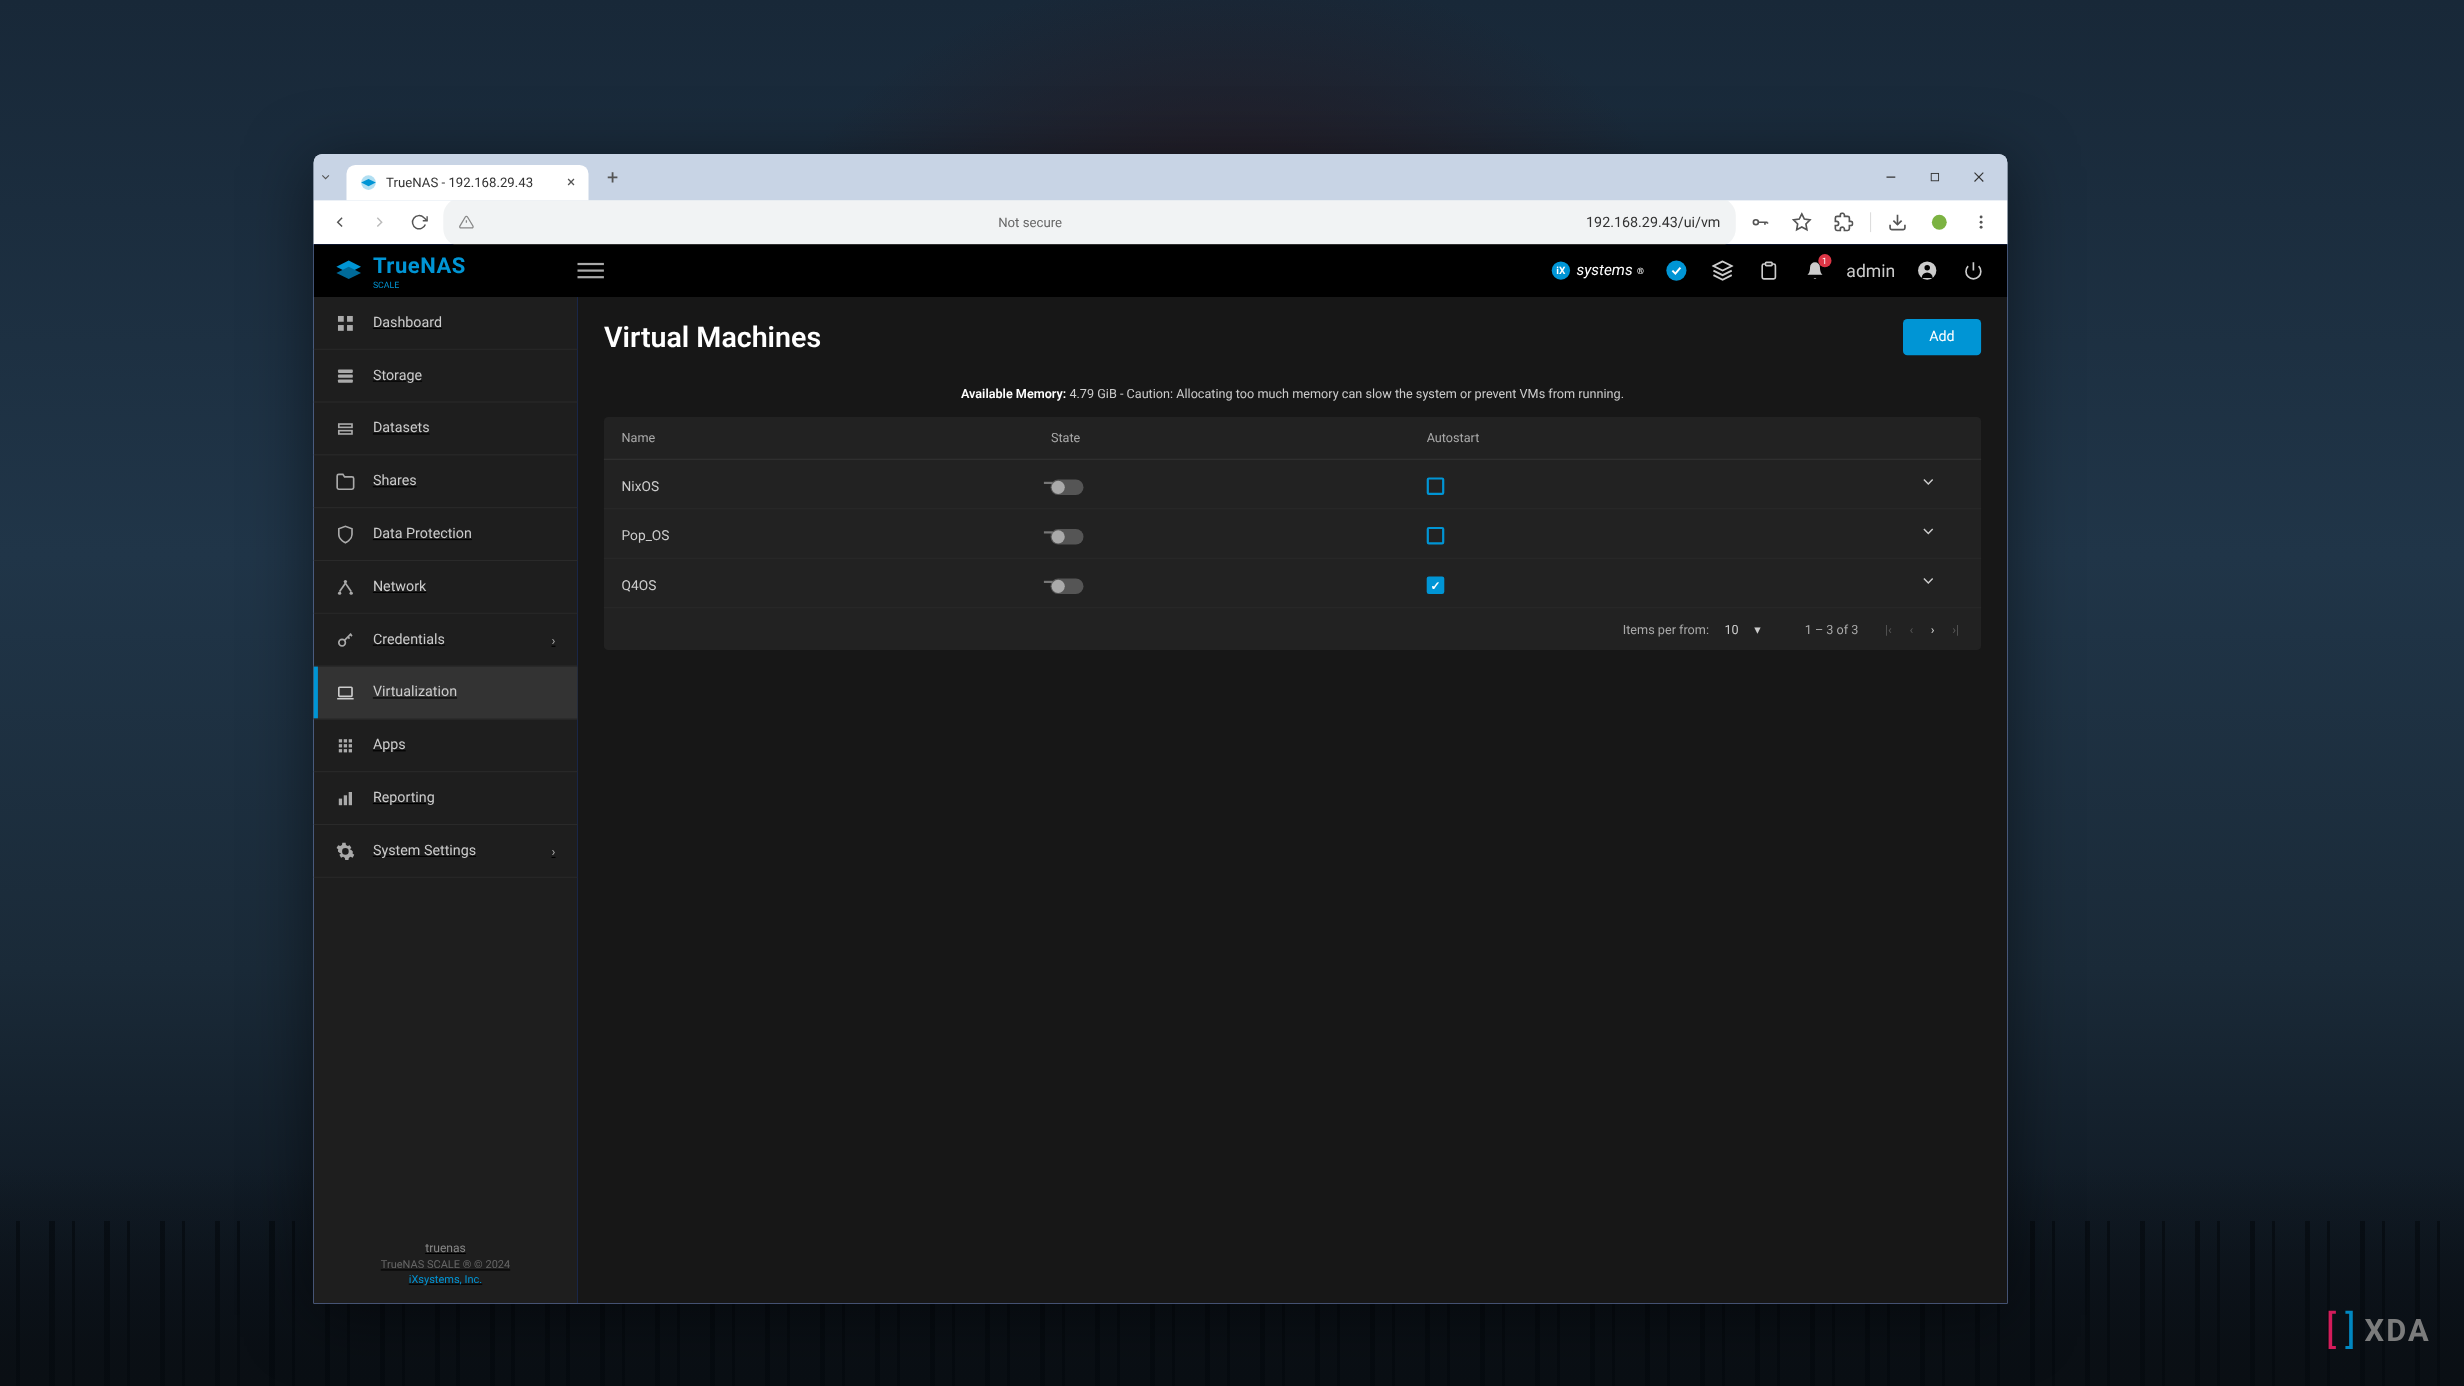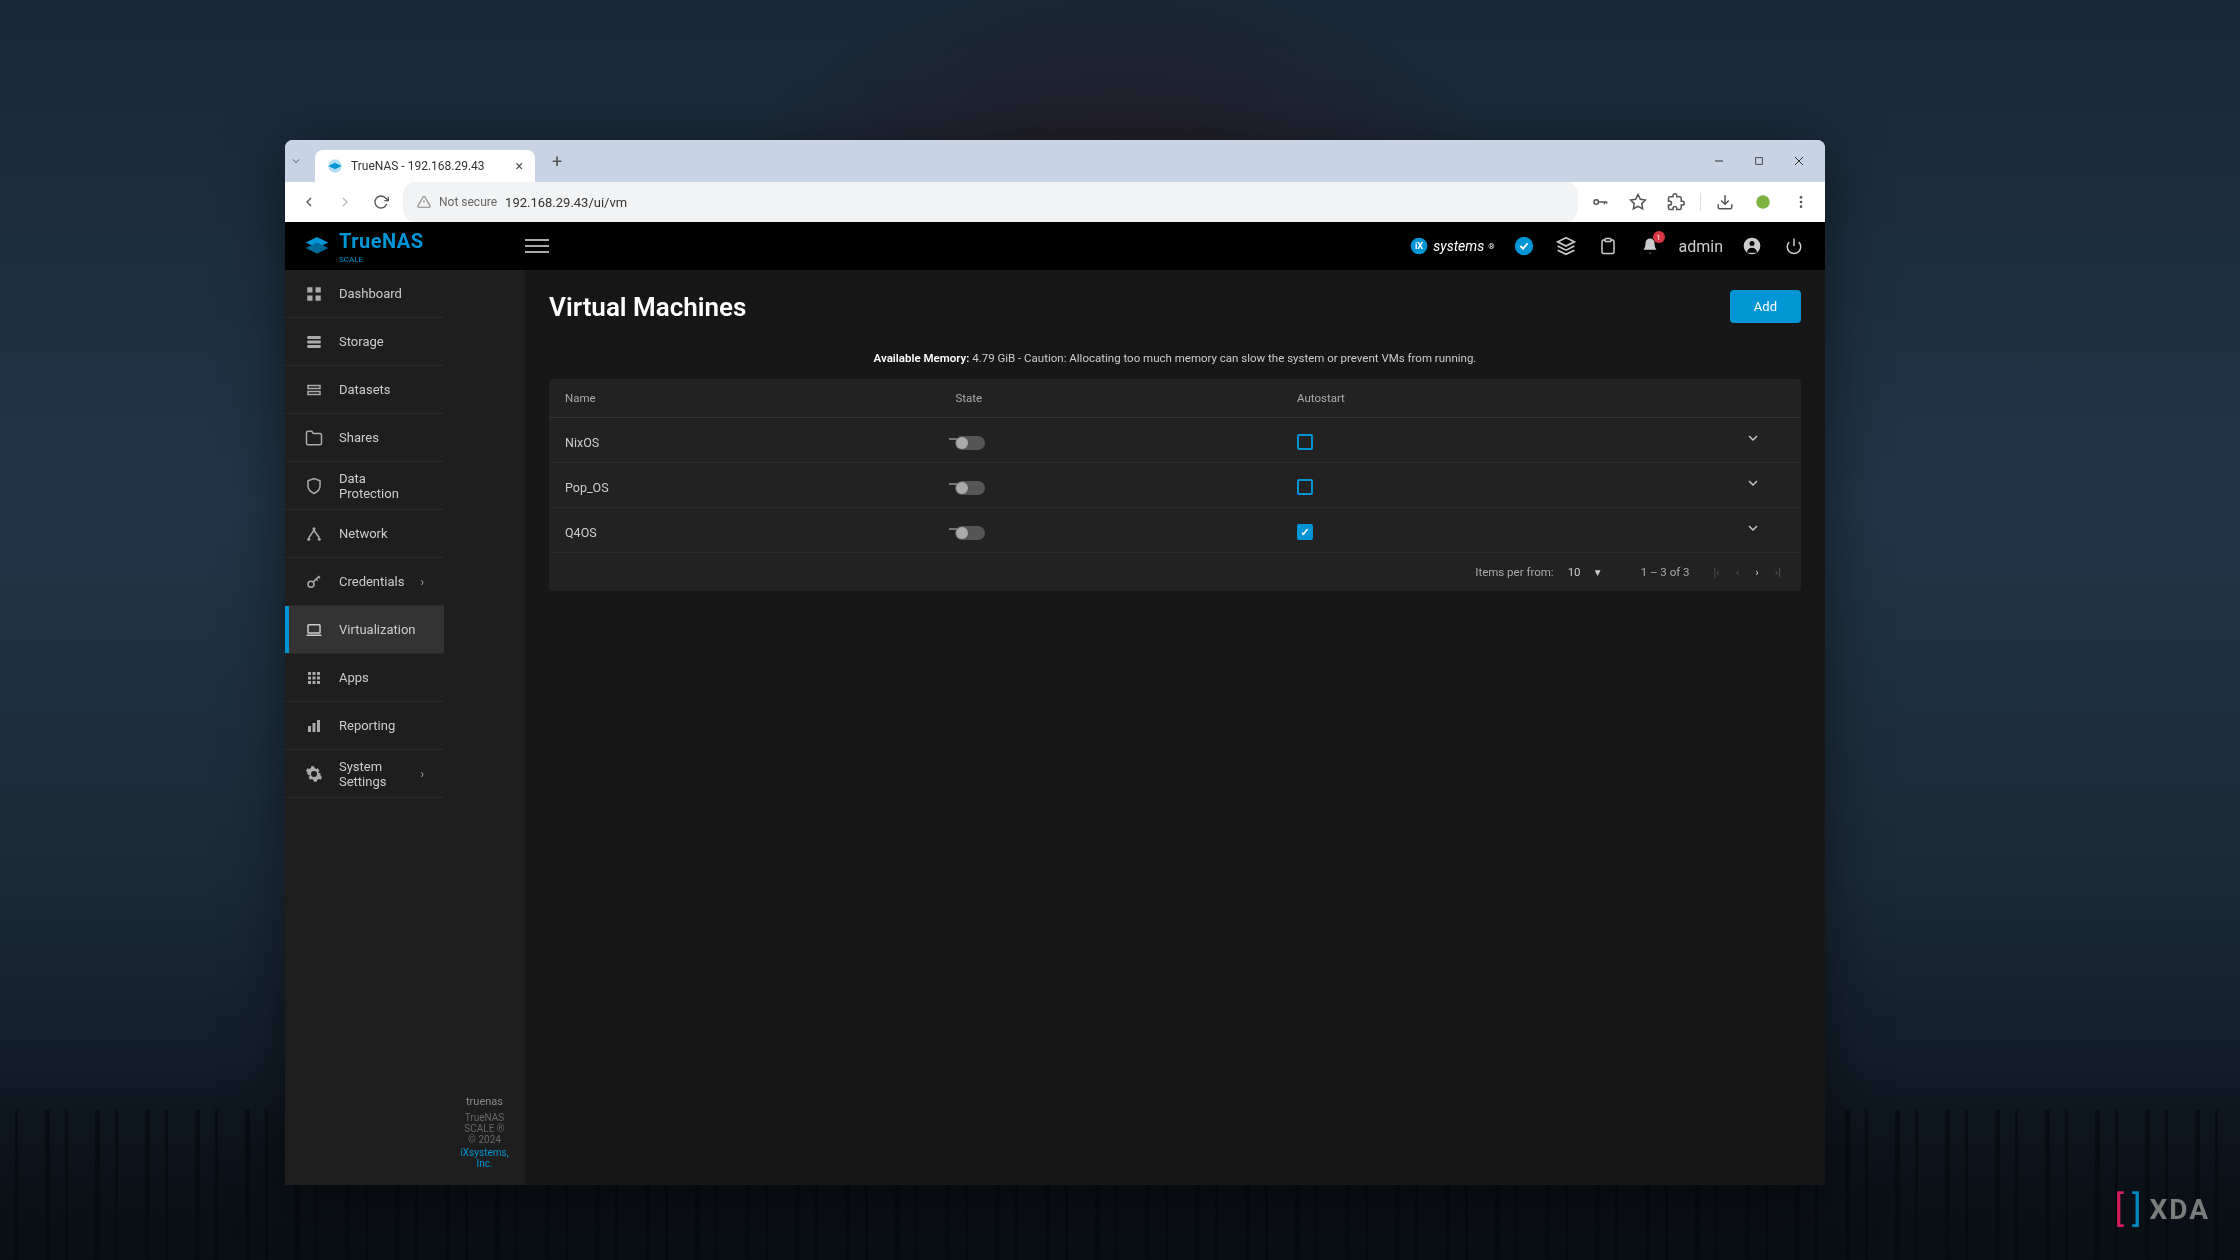--- a/index.html
+++ b/index.html
@@ -141,20 +141,21 @@
   flex: 1;
   background: #f1f3f4;
   border-radius: 16px;
   height: 44px;
   display: flex;
   align-items: center;
   padding: 0 14px;
   gap: 8px;
   font-size: 13px;
   color: #555;
+  justify-content: space-between;
 }
 .not-secure { color: #666; font-size: 12px; }
 .url-text { color: #333; }
 
 .toolbar-icons {
   display: flex;
   align-items: center;
   gap: 10px;
 }
 .tb-icon {
@@ -244,21 +245,22 @@
 
 .app-body {
   flex: 1;
   display: flex;
 }
 
 .sidebar {
   width: 240px;
   background: #1e1e1e;
   display: flex;
-  flex-direction: row;
+  flex-direction: column;
+  text-decoration: underline;
 }
 
 .nav-item {
   height: 48px;
   display: flex;
   align-items: center;
   padding: 0 20px;
   gap: 16px;
   color: #ccc;
   font-size: 13px;

